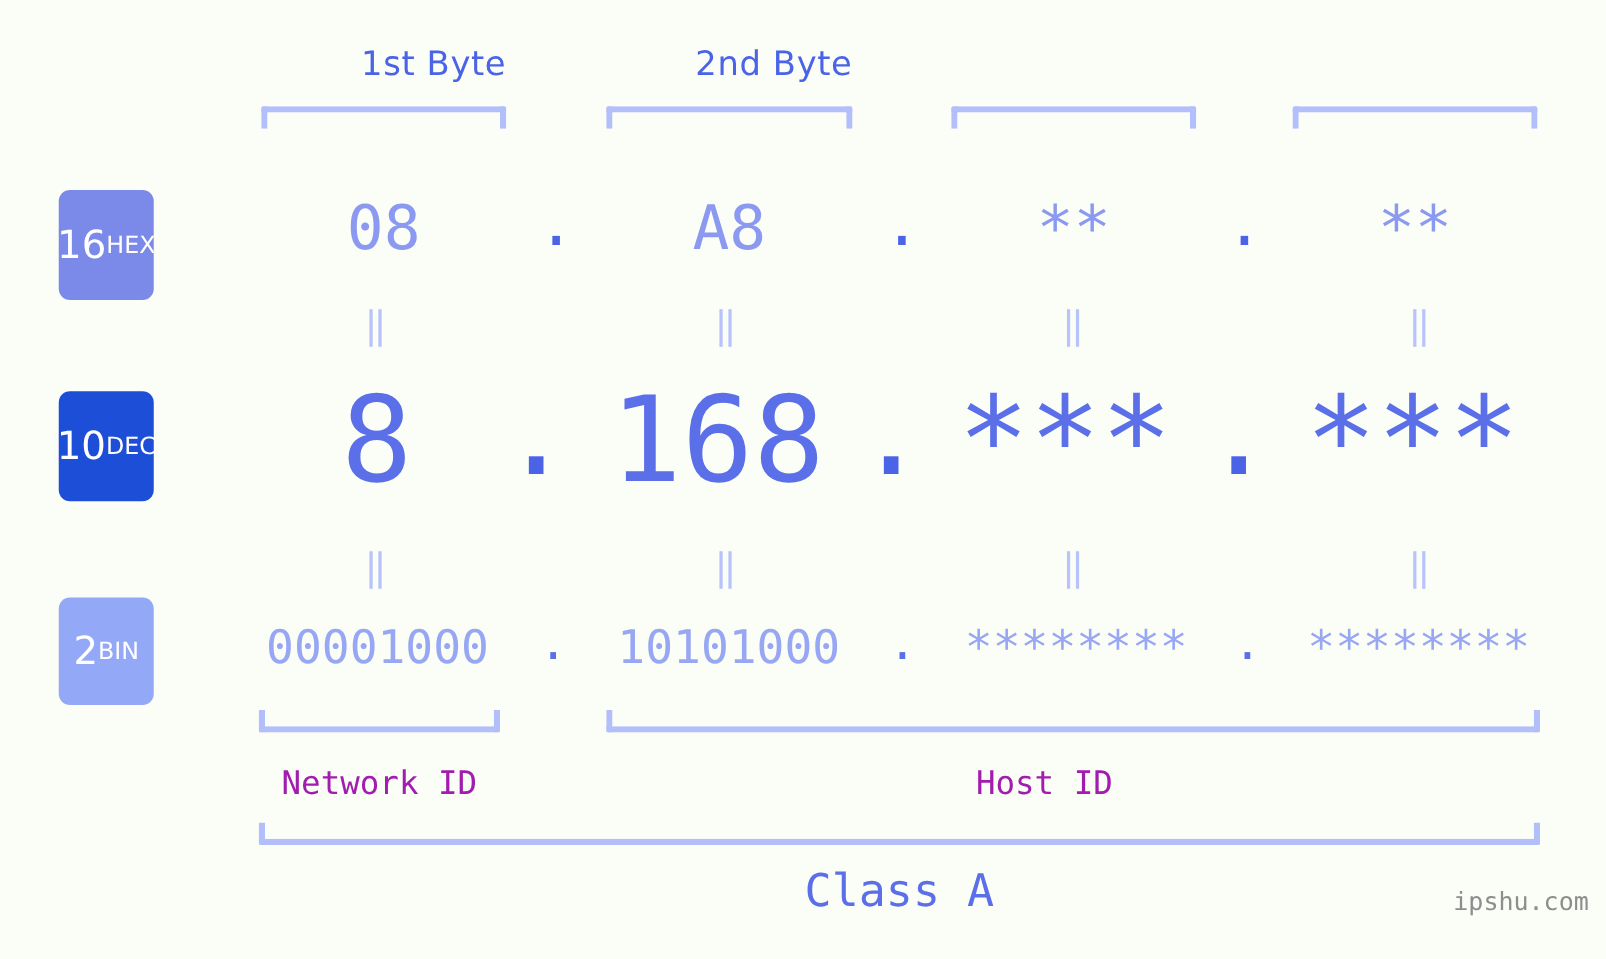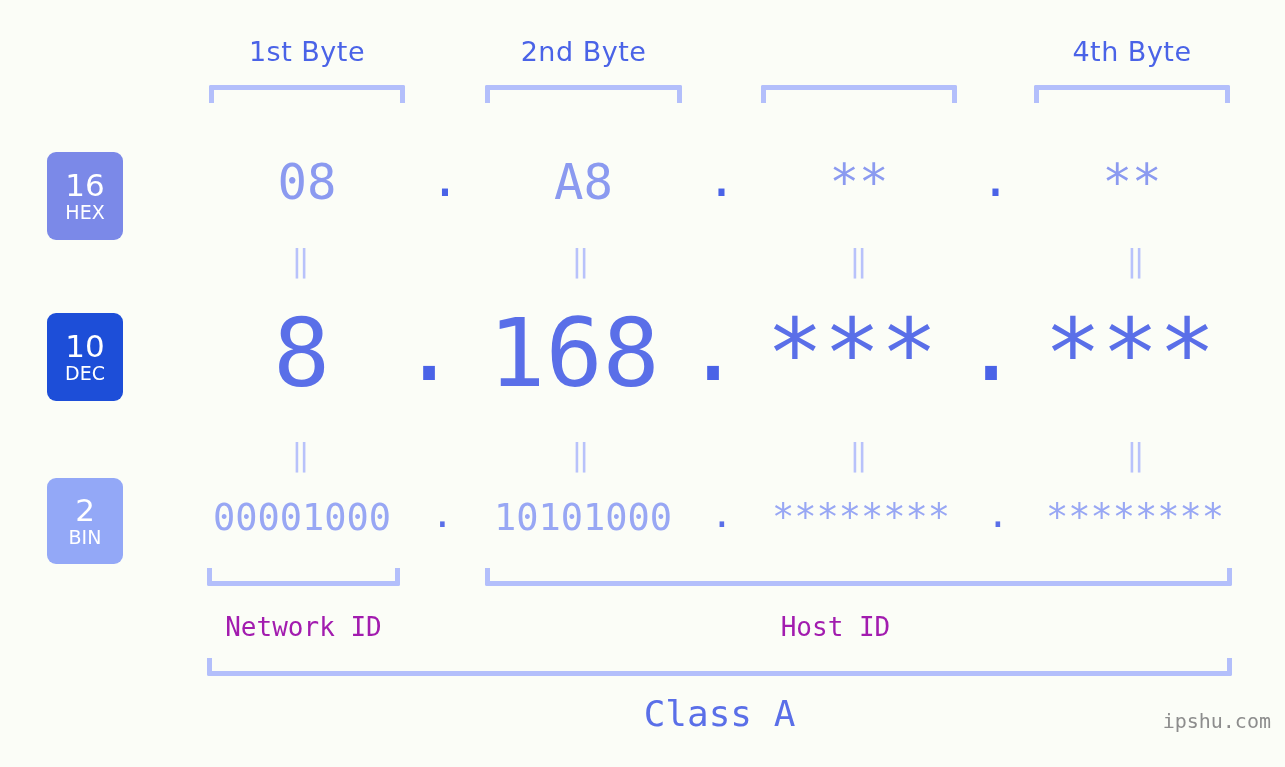--- a/index.html
+++ b/index.html
@@ -21,21 +21,21 @@
     width: 1285px;
     height: 767px;
   }
 
   
   .byte-header {
     position: absolute;
     top: 32px;
     height: 40px;
     line-height: 40px;
-    text-align: center;
+    text-align: right;
     font-family: "DejaVu Sans", sans-serif;
     font-size: 27px;
     color: #4a63e7;
     letter-spacing: 0.5px;
     white-space: nowrap;
   }
 
   
   
   .bracket-down {
@@ -63,21 +63,20 @@
   
   .base-badge {
     position: absolute;
     left: 47px;
     width: 76px;
     border-radius: 9px;
     color: #ffffff;
     text-align: center;
     font-family: "DejaVu Sans", sans-serif;
     display: flex;
-    flex-direction: column;
     align-items: center;
     justify-content: center;
     box-sizing: border-box;
   }
   .base-badge .num {
     font-size: 31px;
     line-height: 31px;
     font-weight: 400;
   }
   .base-badge .name {
@@ -190,21 +189,20 @@
     white-space: nowrap;
   }
 </style>
 </head>
 <body>
 
 <div id="stage">
 
   <div class="byte-header" style="left:209px; width:196px;">1st Byte</div>
   <div class="byte-header" style="left:485px; width:197px;">2nd Byte</div>
-  <div class="byte-header" style="left:1034px; width:196px;">4th Byte</div>
 
   <div class="bracket-down" style="left:209px; top:85px; width:196px;"></div>
   <div class="bracket-down" style="left:485px; top:85px; width:197px;"></div>
   <div class="bracket-down" style="left:761px; top:85px; width:196px;"></div>
   <div class="bracket-down" style="left:1034px; top:85px; width:196px;"></div>
 
   <div class="base-badge" style="top:152px; height:88px; background:#7b89e8;">
     <span class="num">16</span>
     <span class="name">HEX</span>
   </div>

